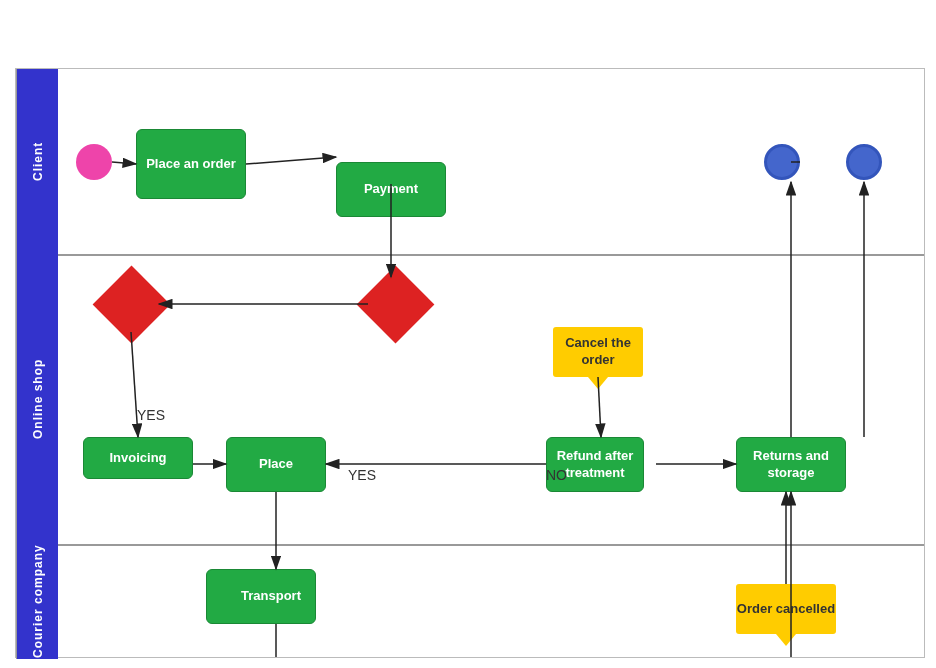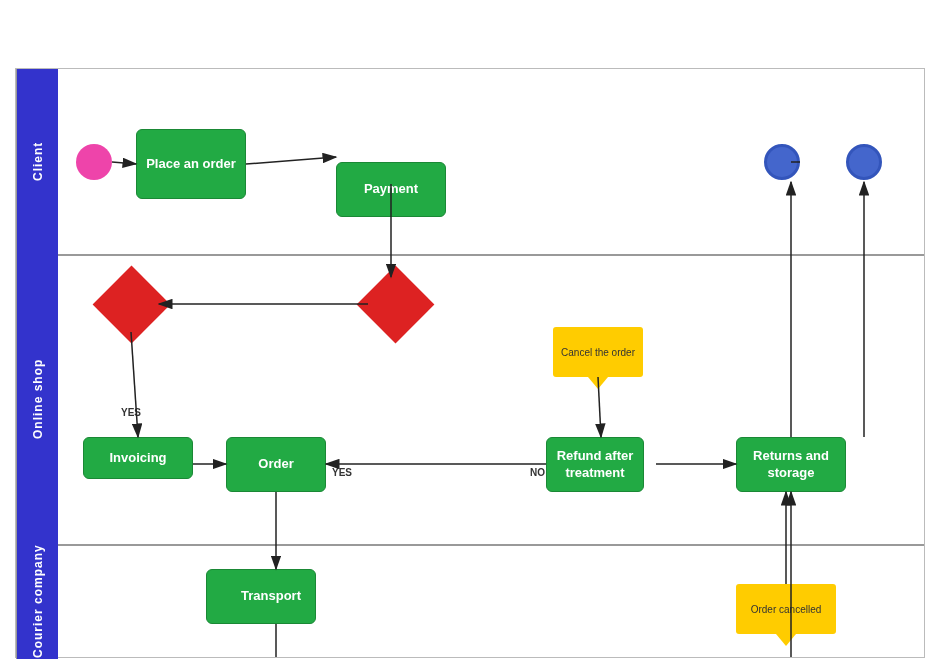--- a/index.html
+++ b/index.html
@@ -123,22 +123,22 @@
       height: 36px;
       border-radius: 50%;
       background: #4466cc;
       border: 3px solid #3355bb;
     }
 
     .sticky-note {
       position: absolute;
       background: #ffcc00;
       color: #333;
-      font-size: 10px;
-      font-weight: normal;
+      font-size: 13px;
+      font-weight: bold;
       text-align: center;
       display: flex;
       align-items: center;
       justify-content: center;
       line-height: 1.3;
       border-radius: 3px;
     }
     .sticky-note::after {
       content: '';
       position: absolute;
@@ -154,23 +154,24 @@
     .arrows-svg {
       position: absolute;
       top: 0; left: 0;
       width: 100%;
       height: 100%;
       pointer-events: none;
     }
 
     .arrow-label {
       position: absolute;
-      font-size: 10px;
+      font-size: 14px;
       color: #333;
-      font-weight: bold;
+      font-weight: normal;
+      margin-left: 16px;
     }
   </style>
 </head>
 <body>
 
 <div class="page">
 
 
   <div class="diagram">
 
@@ -202,21 +203,21 @@
 
     <div class="diamond" style="left: 88px; top: 208px;"></div>
 
     <div class="diamond" style="left: 352px; top: 208px;"></div>
 
     <div class="process-box" style="left: 67px; top: 368px; width: 110px; height: 42px;">
       <span>Invoicing</span>
     </div>
 
     <div class="process-box" style="left: 210px; top: 368px; width: 100px; height: 55px;">
-      <span>Order</span>
+      <span>Place</span>
     </div>
 
     <div class="process-box" style="left: 190px; top: 500px; width: 110px; height: 55px; padding-left: 20px;">
       <span>Transport</span>
     </div>
 
     <div class="sticky-note" style="left: 537px; top: 258px; width: 90px; height: 50px;">
       <span>Cancel the order</span>
     </div>
 

